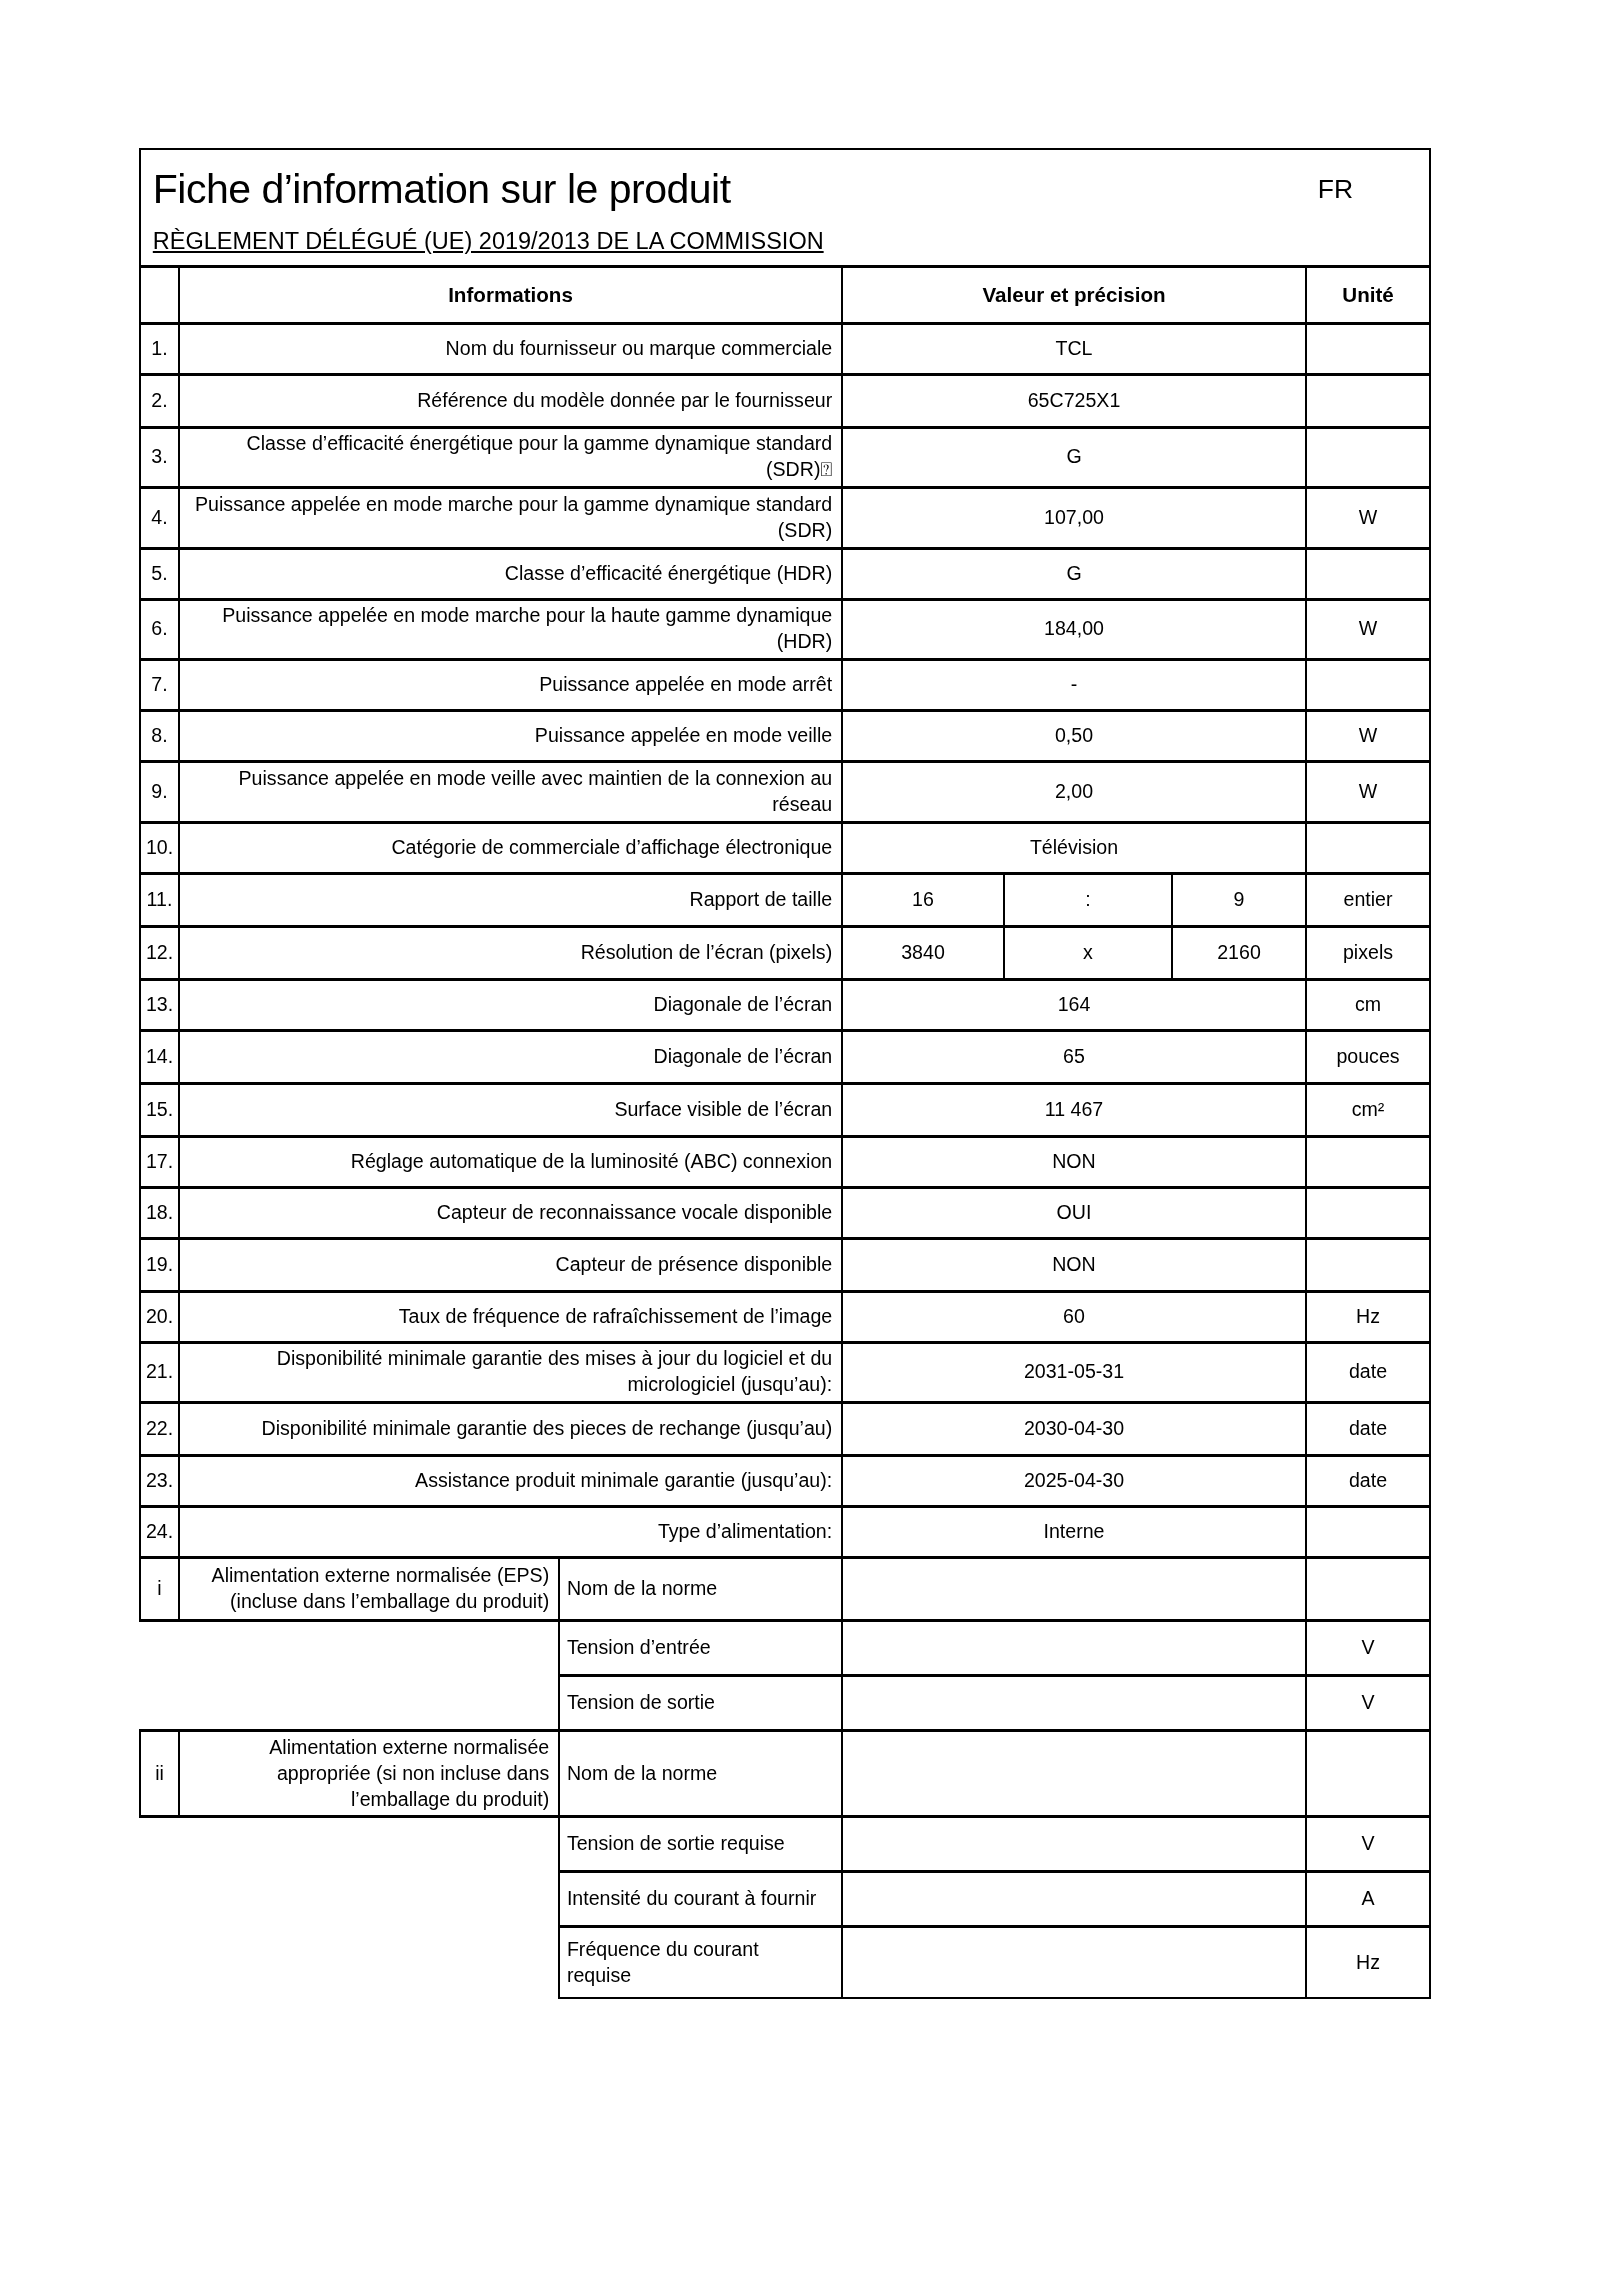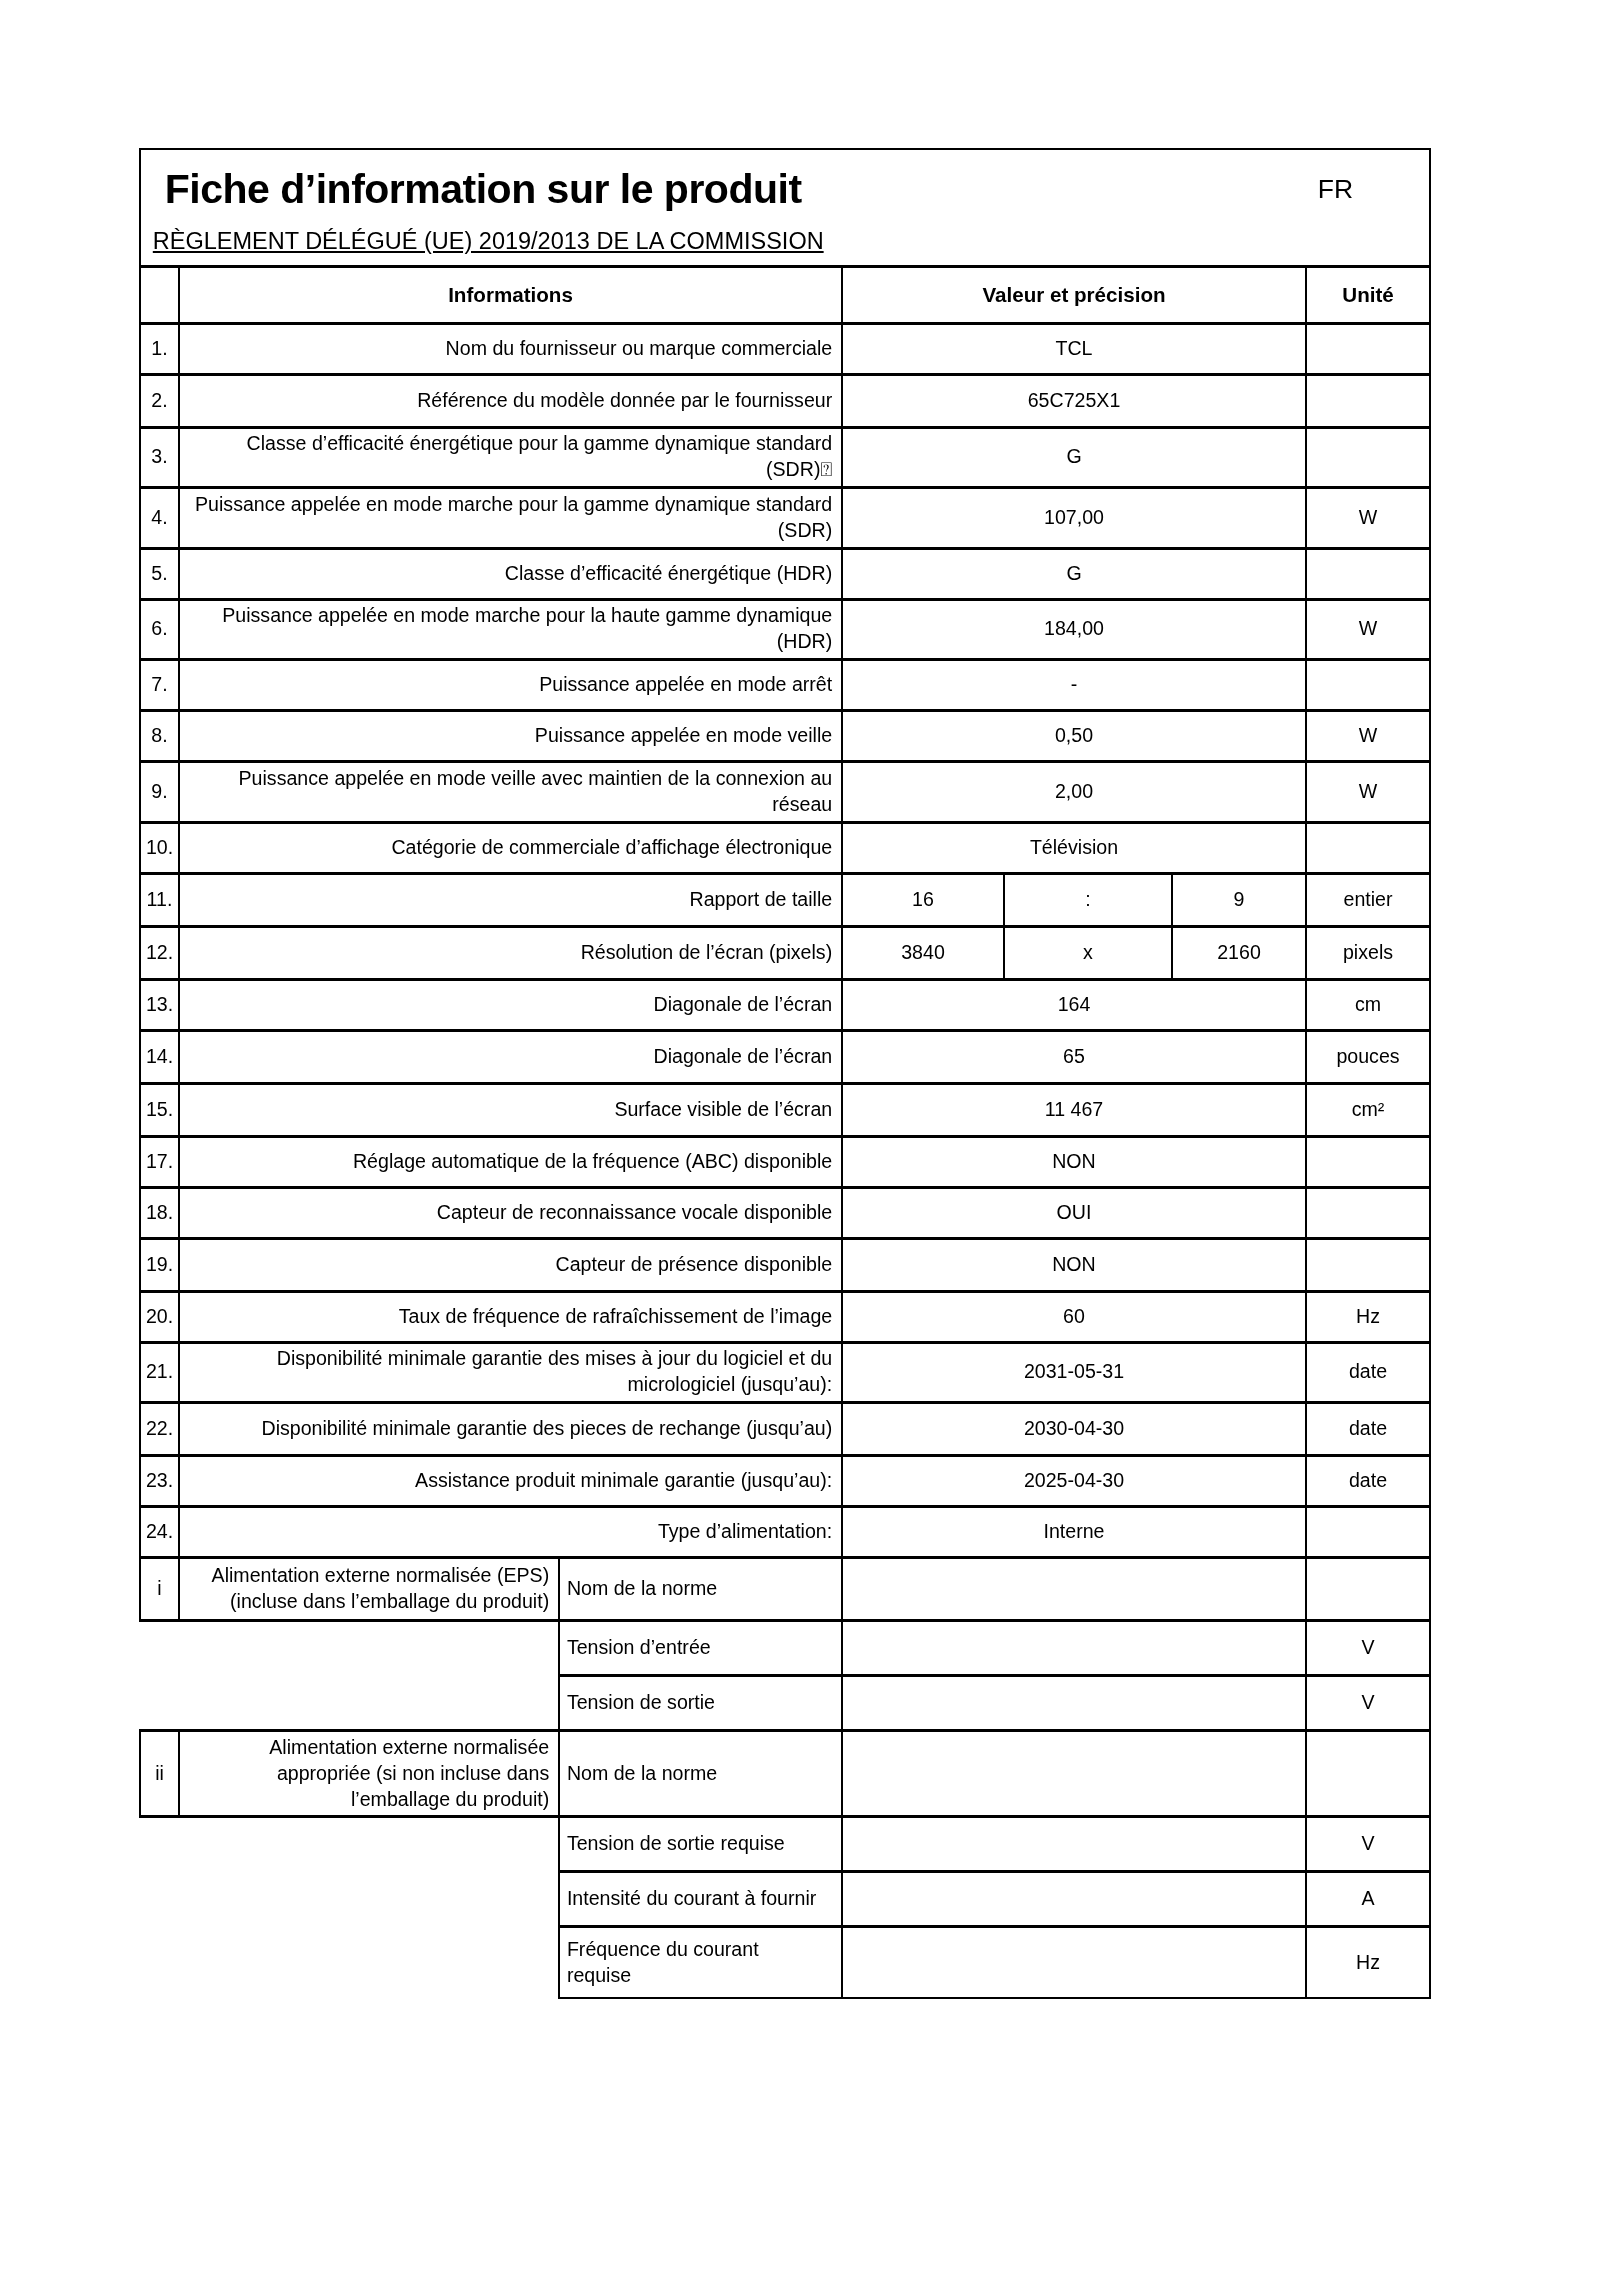--- a/index.html
+++ b/index.html
@@ -10,21 +10,21 @@
   table.sheet {
     position:absolute; left:139px; top:148px; width:1291px;
     border-collapse:collapse; table-layout:fixed;
   }
   td {
     border:2px solid #000; border-top-width:3.9px; border-bottom-width:3.9px;
     font-size:19.6px; line-height:1.32; vertical-align:middle;
     padding:2px 3.9px; overflow:hidden;
   }
   .title-cell { border:2.9px solid #000; border-bottom-width:3.9px; position:relative; padding:11.8px 11.8px 7.8px 11.8px; }
-  .doc-title { font-size:41px; font-weight:bold; letter-spacing:-0.5px;margin-left:12px; }
+  .doc-title { font-size:41px; font-weight:normal; letter-spacing:-0.5px; }
   .doc-subtitle { font-size:23.5px; margin-top:9.8px;text-decoration:underline; }
   .lang-tag { position:absolute; top:21.6px; right:76px; font-size:26.5px; }
   .header-cell { font-weight:bold; text-align:center; font-size:20.6px; }
   .c-num  { border-left:2.9px solid #000; text-align:center; padding:2px 1px; }
   .c-label{ text-align:right; padding:2.9px 8.8px; white-space:pre-line; }
   .c-sub  { text-align:left; padding:2.9px 6.9px; white-space:pre-line; }
   .c-val  { text-align:center; }
   .c-unit { border-right:2.9px solid #000; text-align:center; }
   .bottom-edge { border-bottom-width:2.9px; }
   .empty-cell { border:none; }
@@ -156,21 +156,21 @@
       <td class="c-unit">pouces</td>
     </tr>
     <tr style="height:53px">
       <td class="c-num">15.</td>
       <td colspan="2" class="c-label">Surface visible de l’écran</td>
       <td colspan="3" class="c-val">11 467</td>
       <td class="c-unit">cm²</td>
     </tr>
     <tr style="height:51px">
       <td class="c-num">17.</td>
-      <td colspan="2" class="c-label">Réglage automatique de la fréquence (ABC) disponible</td>
+      <td colspan="2" class="c-label">Réglage automatique de la luminosité (ABC) connexion</td>
       <td colspan="3" class="c-val">NON</td>
       <td class="c-unit"></td>
     </tr>
     <tr style="height:51px">
       <td class="c-num">18.</td>
       <td colspan="2" class="c-label">Capteur de reconnaissance vocale disponible</td>
       <td colspan="3" class="c-val">OUI</td>
       <td class="c-unit"></td>
     </tr>
     <tr style="height:53px">

